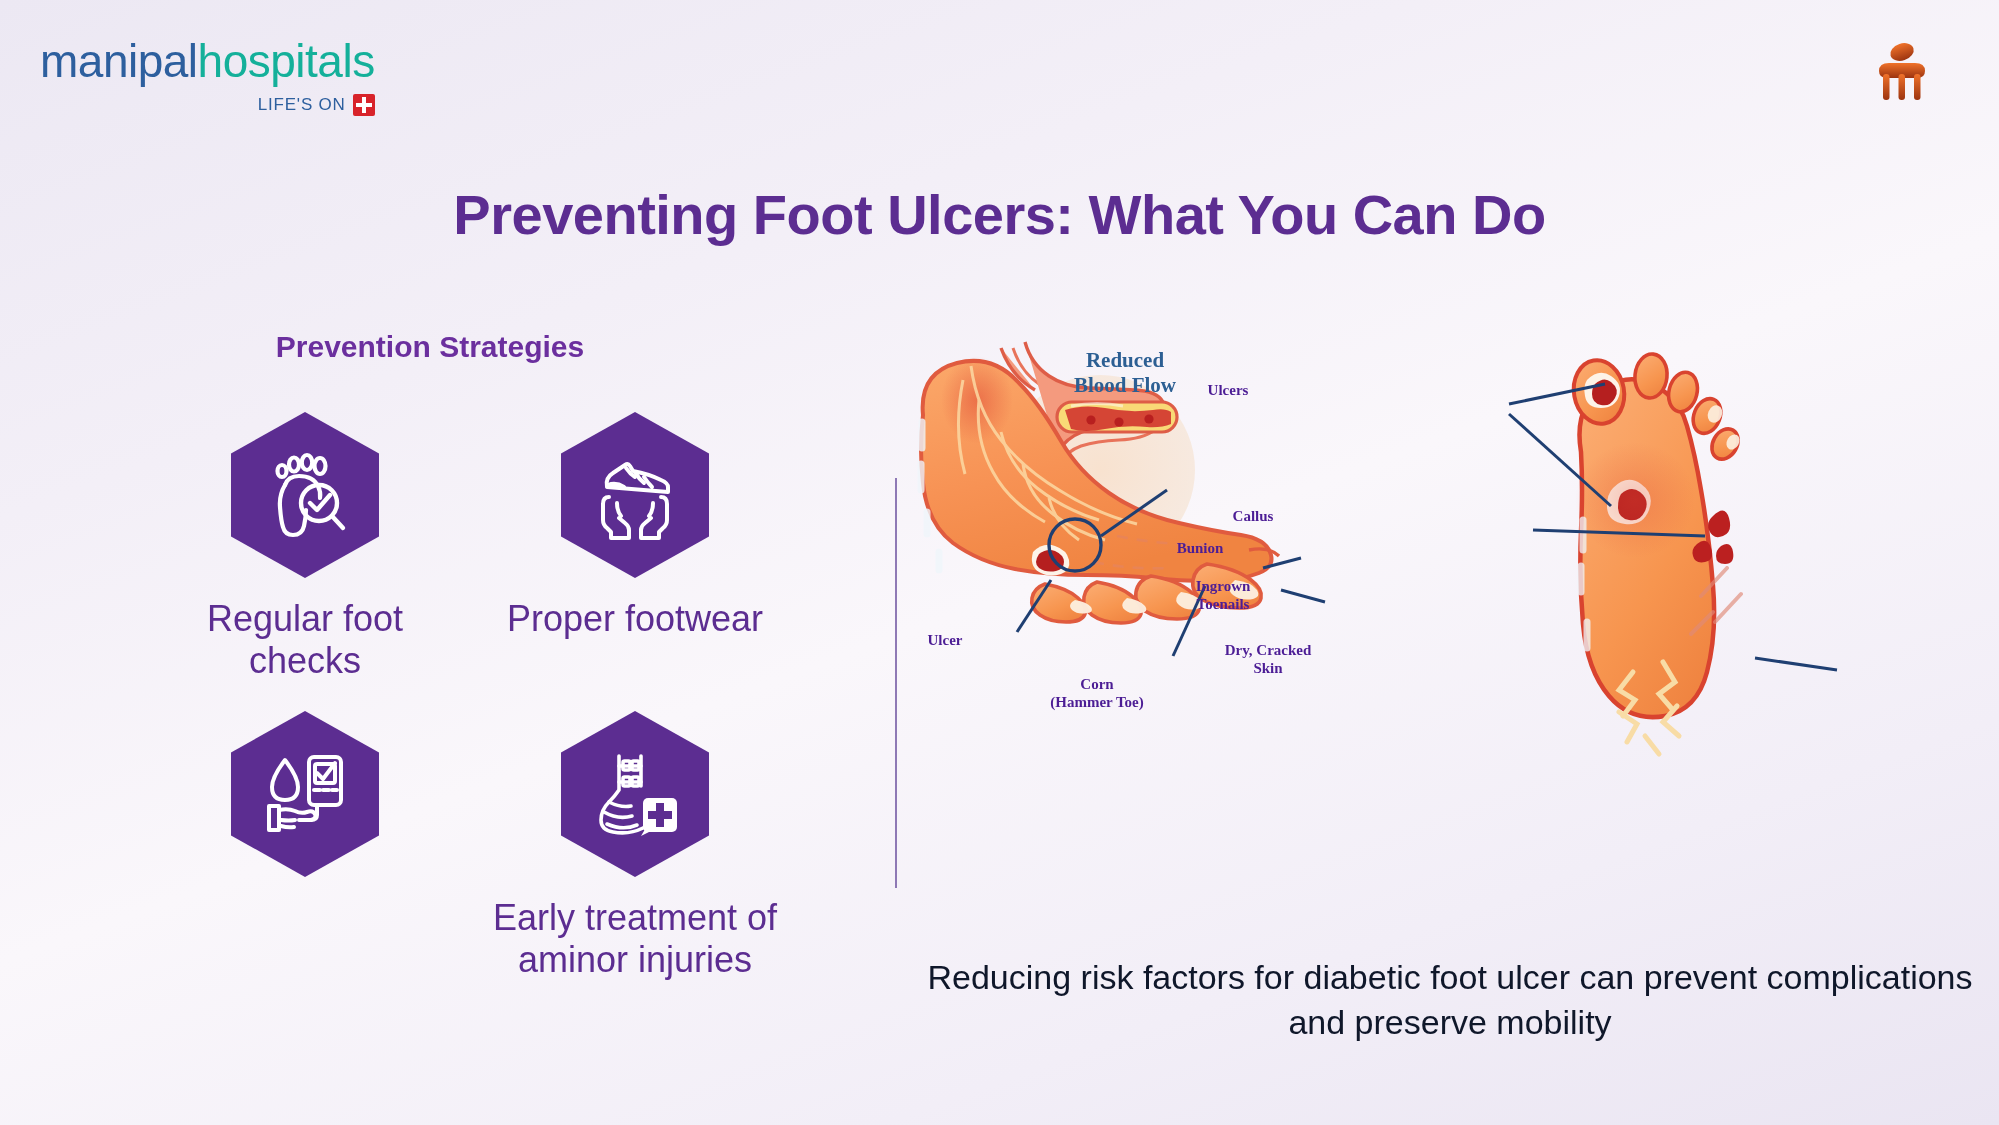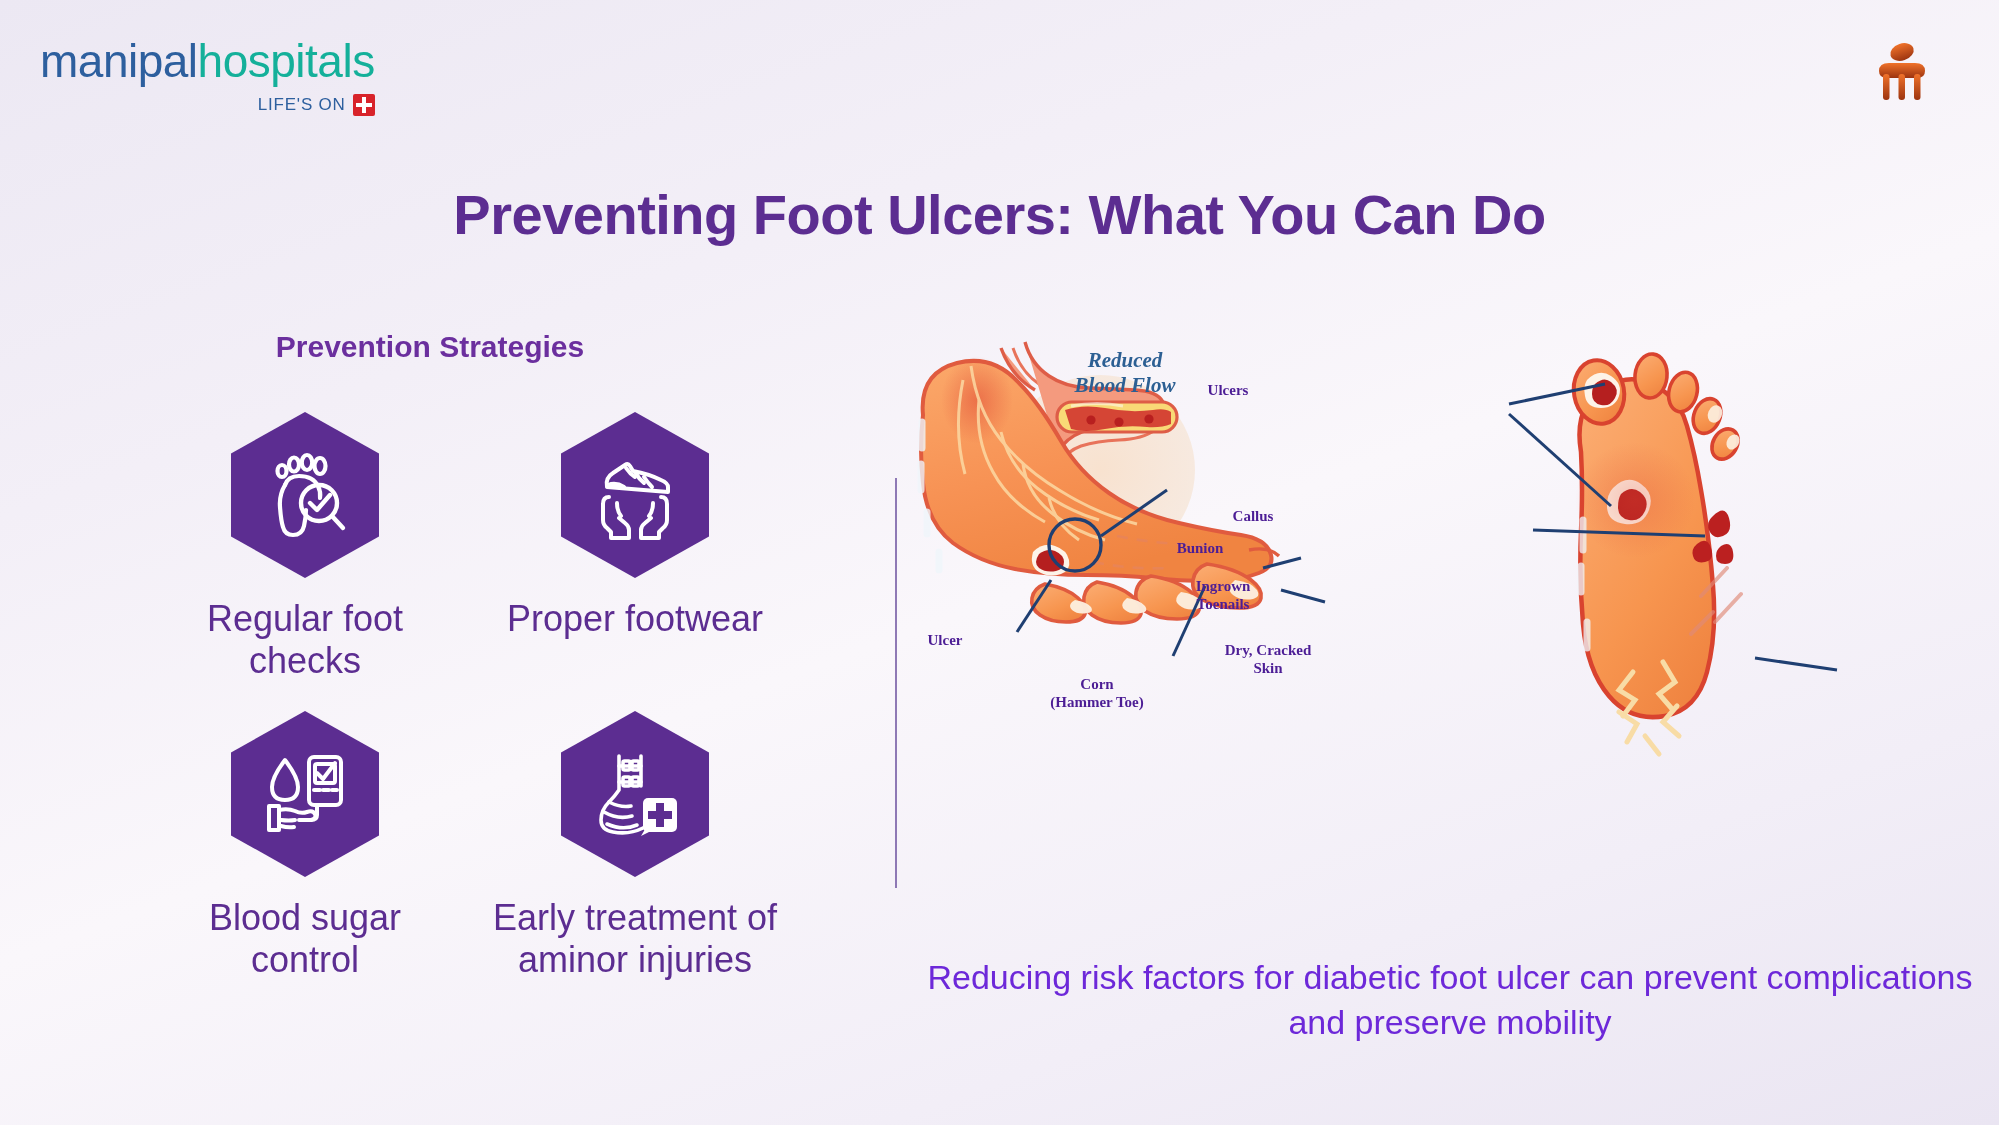--- a/index.html
+++ b/index.html
@@ -62,21 +62,21 @@
     position: absolute; left: 895px; top: 478px;
     width: 2px; height: 410px;
     background: #6b4f9e; opacity: .75;
   }
 
   
   .right-panel { position: absolute; left: 905px; top: 340px; width: 1080px; height: 620px; }
   .illustration { position: absolute; left: 0; top: 0; width: 1080px; height: 620px; }
   .caption {
     position: absolute; left: 920px; top: 955px; width: 1060px;
-    text-align: center; font-size: 34px; color: #6d28d9; line-height: 1.32;
+    text-align: center; font-size: 34px; color: #0f172a; line-height: 1.32;
   }
   .anno {
     position: absolute; color: #4c1d95; font-weight: 700;
     font-family: "Liberation Serif", serif; font-size: 15px;
     line-height: 1.18; text-align: center; white-space: pre-line;
   }
   .anno.blood { color: #2c5f93; font-size: 21px; }
 </style>
 </head>
 <body>
@@ -170,21 +170,20 @@
             <line x1="68" y1="46" x2="74" y2="46"></line>
             <line x1="77" y1="46" x2="82" y2="46"></line>
             <path d="M62 61 v10 q0 5-6 5 h-8"></path>
             <path d="M14 62 h10 v24 H14z"></path>
             <path d="M24 66 q9-2 16 1 q6 3 12 1 q6-2 8 2 q2 4-4 6 h-12"></path>
             <path d="M26 76 q8 1 14 0"></path>
             <path d="M26 82 q7 2 13 1"></path>
           </g>
         </svg>
       </div>
-      <div class="strategy-label">Blood sugar control</div>
     </div>
 
     <div class="strategy-card">
       <div class="hex">
         <svg viewBox="0 0 100 100">
           <g fill="none" stroke="#fff" stroke-width="3.6" stroke-linecap="round" stroke-linejoin="round">
             <path d="M34 12 v34 q-4 6-10 12 q-8 8-8 18 q0 10 12 12 q16 3 30-4 q8-4 8-10"></path>
             <path d="M56 12 v30"></path>
             <line x1="34" y1="22" x2="56" y2="22"></line>
             <line x1="34" y1="38" x2="56" y2="38"></line>
@@ -358,21 +357,21 @@
       <line x1="300" y1="246" x2="268" y2="316"></line>
       <line x1="358" y1="228" x2="396" y2="218"></line>
       <line x1="376" y1="250" x2="420" y2="262"></line>
       <line x1="700" y1="44" x2="604" y2="64"></line>
       <line x1="706" y1="166" x2="604" y2="74"></line>
       <line x1="800" y1="196" x2="628" y2="190"></line>
       <line x1="932" y1="330" x2="850" y2="318"></line>
     </g>
   </svg>
 
-  <div class="anno blood" style="left:160px; top:8px; width:120px;font-style:italic;">Reduced
+  <div class="anno blood" style="left:160px; top:8px; width:120px;">Reduced
 Blood Flow</div>
   <div class="anno" style="left:0px; top:292px; width:80px;">Ulcer</div>
   <div class="anno" style="left:240px; top:200px; width:110px;">Bunion</div>
   <div class="anno" style="left:258px; top:238px; width:120px;">Ingrown
 Toenails</div>
   <div class="anno" style="left:112px; top:336px; width:160px;">Corn
 (Hammer Toe)</div>
   <div class="anno" style="left:278px; top:42px; width:90px;">Ulcers</div>
   <div class="anno" style="left:302px; top:168px; width:92px;">Callus</div>
   <div class="anno" style="left:298px; top:302px; width:130px;">Dry, Cracked

